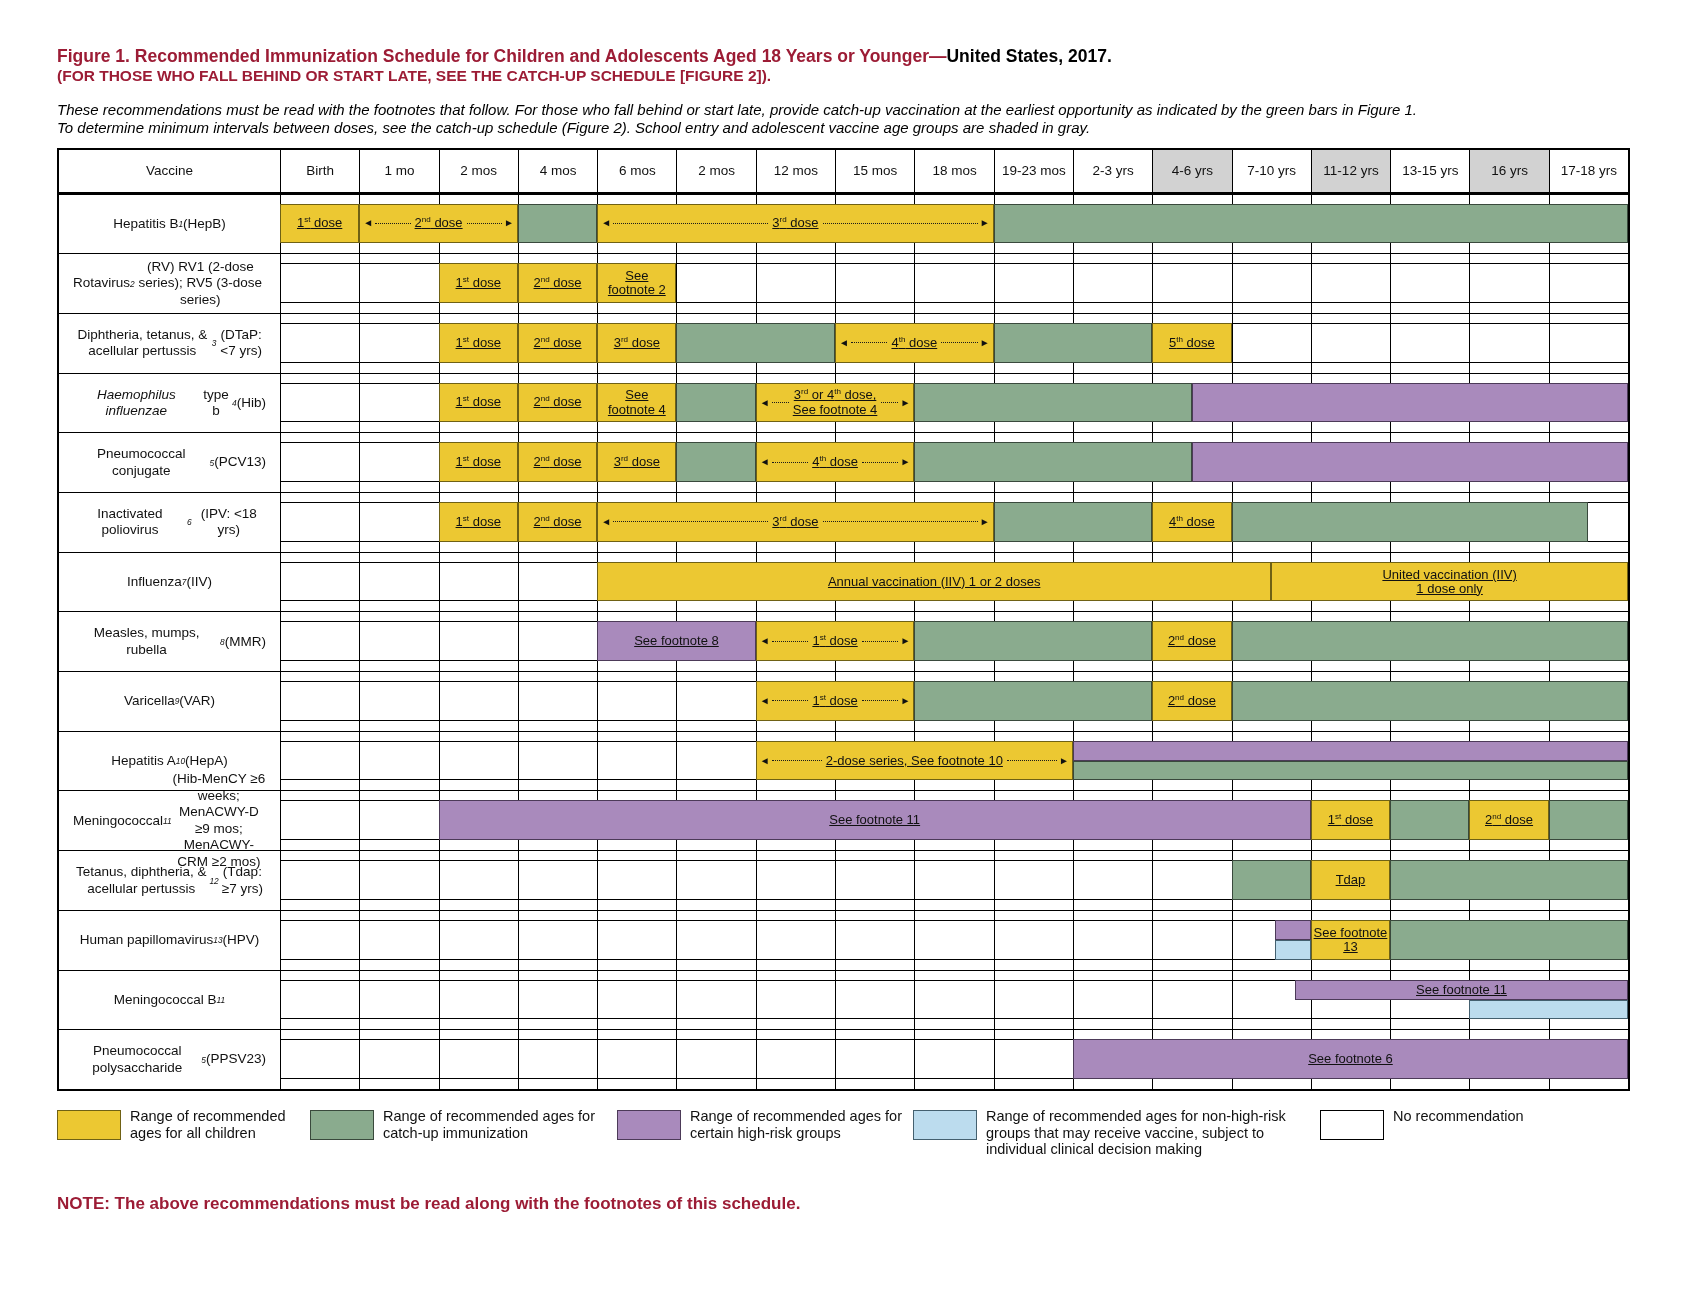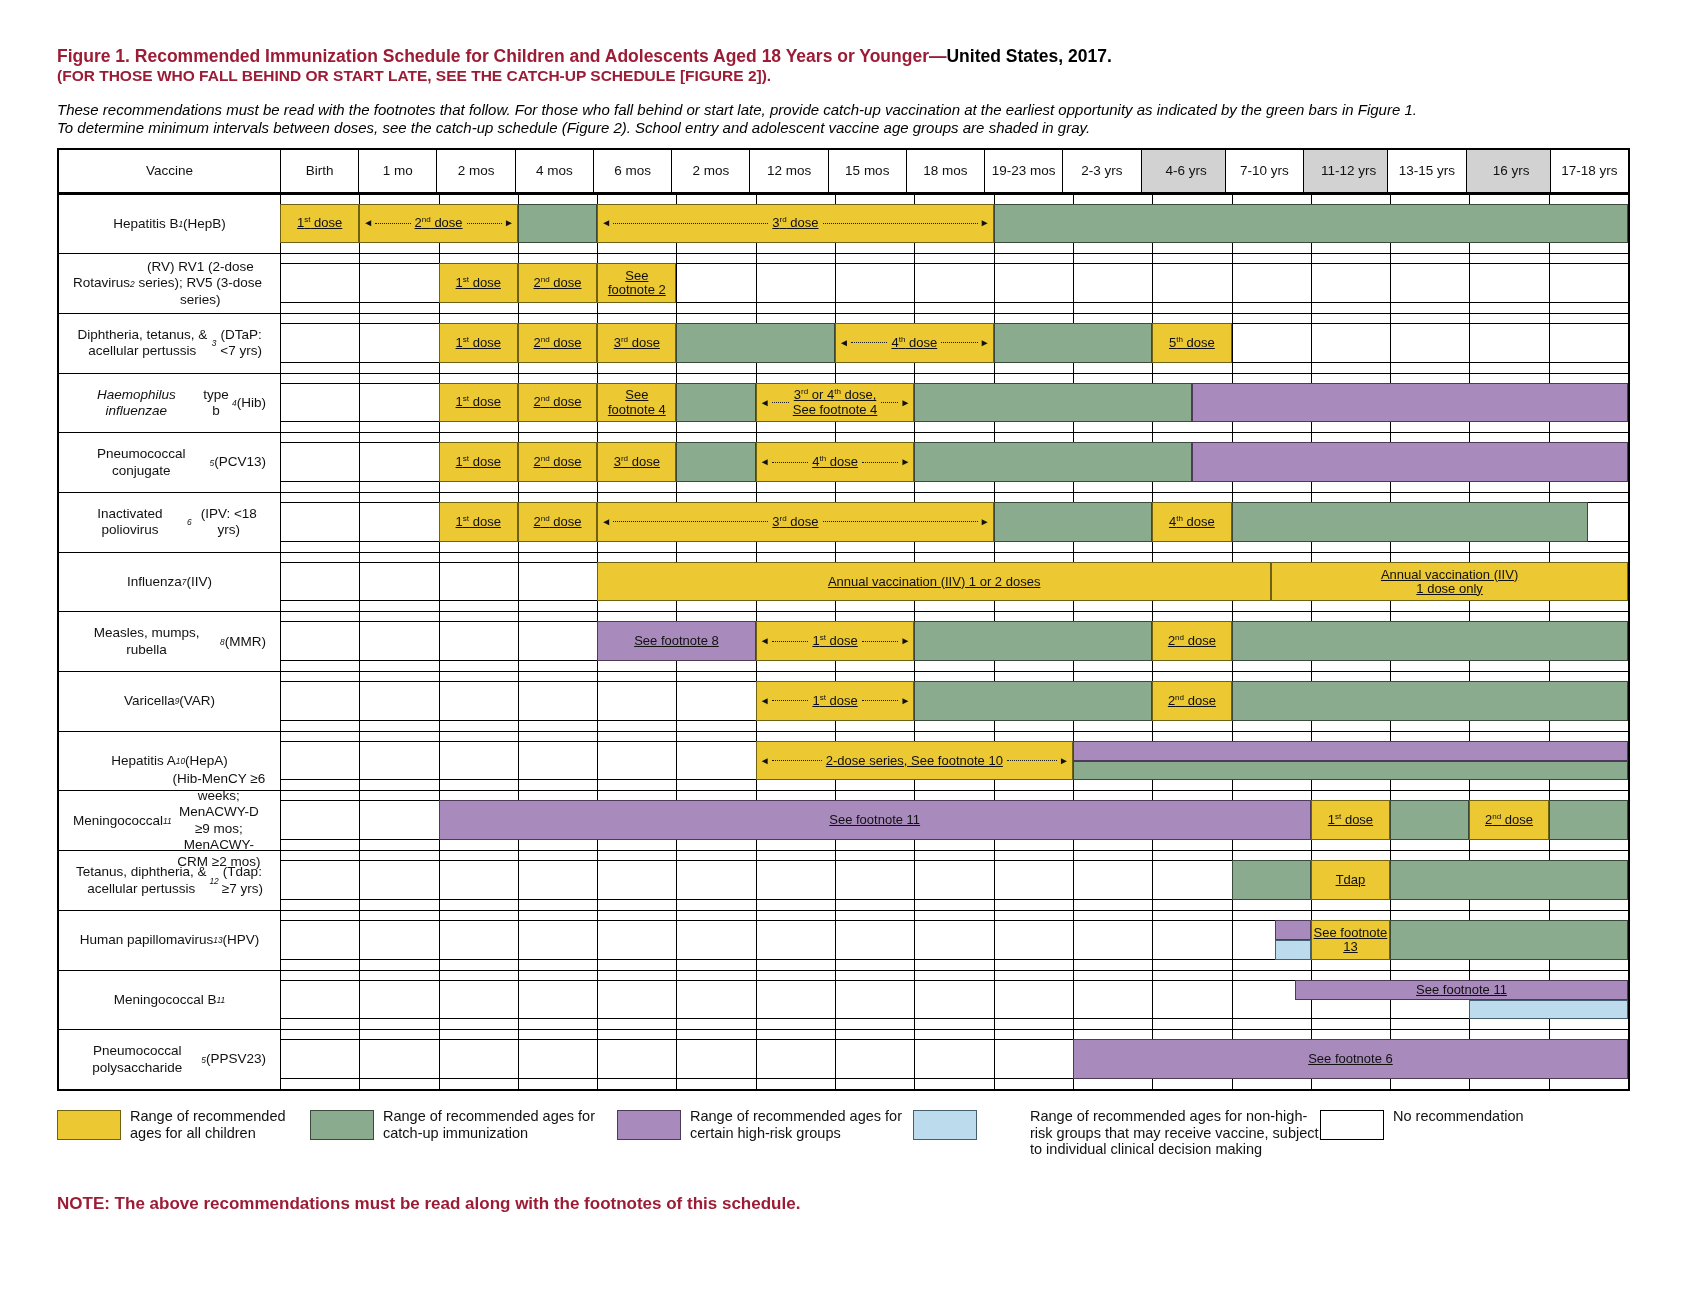--- a/index.html
+++ b/index.html
@@ -20,21 +20,21 @@
   .subtitle{font-size:15.5px; font-weight:bold; color:var(--maroon); margin-top:0;}
   .intro{font-size:15px; color:#000; margin-top:16px; line-height:1.22;font-style:italic;}
 
   
   .vtable{margin-top:10px; border:2px solid #000; width:1573px; background:#fff;}
   .hrow{display:flex; height:44px; border-bottom:2px solid #000;}
   .hcell{
     flex:1; display:flex; align-items:center; justify-content:center; text-align:center;
     font-size:13.5px; line-height:1.05; border-left:1px solid #000; padding:2px;
   }
-  .hcell.gray{background:var(--grayhdr);padding-left:8px;}
+  .hcell.gray{background:var(--grayhdr);}
   .label-hcell{flex:none; width:221px; border-left:none;}
   .vrow{display:flex; height:59.7px; border-top:1.6px solid #000;}
   .v-label{
     flex:none; width:221px; display:flex; align-items:center; justify-content:center;
     text-align:center; font-size:13.5px; line-height:1.22; padding:2px 14px;
   }
   .v-label sup{font-style:italic;}
   sup{font-size:0.62em; line-height:0;}
   .track{flex:1; position:relative;}
   .gridbg{position:absolute; inset:0; display:flex; z-index:0;}
@@ -58,21 +58,21 @@
   .dots{flex:1 1 4px; min-width:3px; height:0; border-top:1.7px dotted #1b1b1b;}
   .btxt{font-size:13px; line-height:1.08; text-align:center; white-space:nowrap; flex:none; padding:0 2px;}
   .btxt .ln{white-space:nowrap;text-decoration:underline;}
 
   
   .legend{display:flex; margin-top:17px; margin-left:0;}
   .legend-item{display:flex; align-items:flex-start;}
   .legend-item:nth-child(1){width:253px;}
   .legend-item:nth-child(2){width:307px;}
   .legend-item:nth-child(3){width:296px;}
-  .legend-item:nth-child(4){width:407px;gap:44px;}
+  .legend-item:nth-child(4){width:407px;}
   .sw{flex:none; width:64px; height:30px; margin-right:9px; margin-top:2px;}
   .sw.c-white{background:#fff; border:1.5px solid #000;}
   .legend-text{font-size:14.5px; line-height:1.15;}
   .note{margin-top:36px; font-size:17px; font-weight:bold; color:var(--maroon);}
 </style>
 </head>
 <body>
 
 <div class="page">
   <div class="title-line">
@@ -451,21 +451,21 @@
           </div>
           <div class="stripline top"></div>
           <div class="stripline bottom"></div>
           <div class="bar c-yellow" style="left: 23.5294%; width: 50%;">
             <div class="btxt">
               <div class="ln">Annual vaccination (IIV) 1 or 2 doses</div>
             </div>
           </div>
           <div class="bar c-yellow" style="left: 73.5294%; width: 26.4706%;">
             <div class="btxt">
-              <div class="ln">Annual vaccination (IIV)</div>
+              <div class="ln">United vaccination (IIV)</div>
               <div class="ln">1 dose only</div>
             </div>
           </div>
         </div>
       </div>
       <div class="vrow">
         <div class="v-label">Measles, mumps, rubella<sup>8</sup> (MMR)</div>
         <div class="track">
           <div class="gridbg">
             <div></div>

